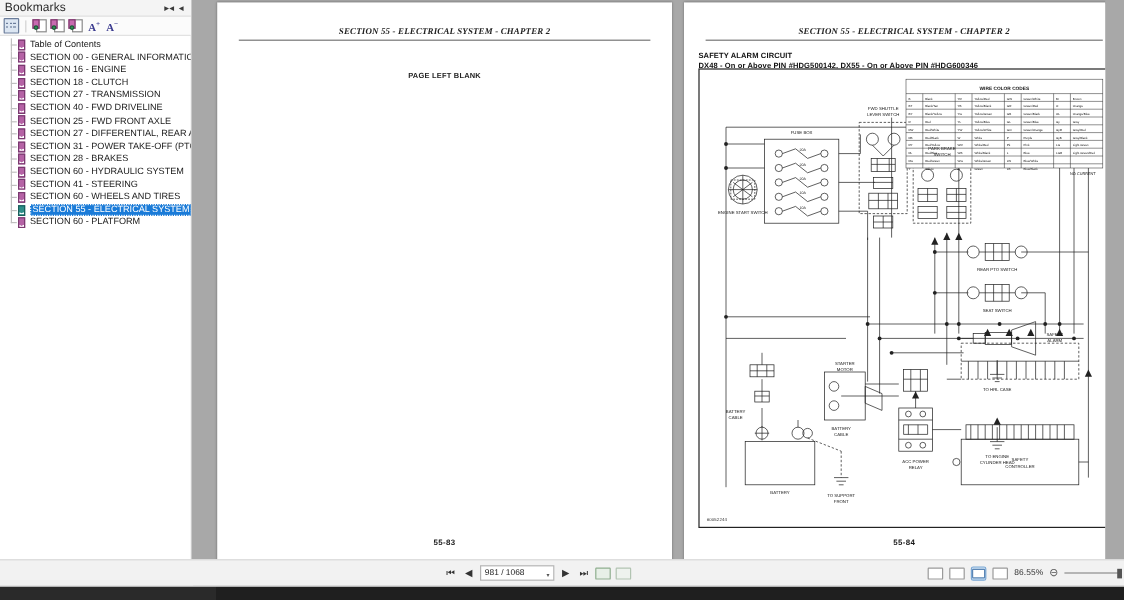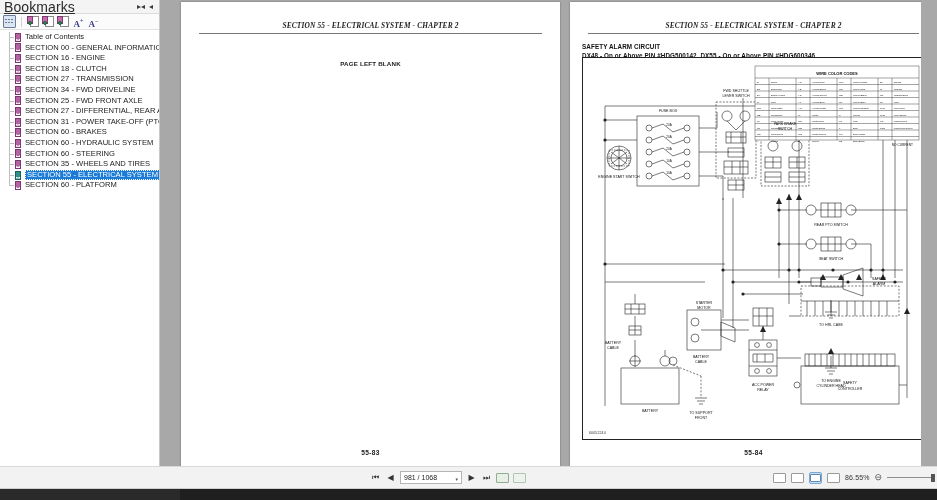--- a/index.html
+++ b/index.html
@@ -13,21 +13,21 @@
   
   #bookmarks-panel {
     position: absolute; left: 0; top: 0; width: 160px; height: 478px;
     background: #ffffff; border-right: 1px solid #c9c9c9;
     display: flex; flex-direction: column;
   }
   #bm-header {
     height: 14px; background: #f4f4f4; border-bottom: 1px solid #dcdcdc;
     display: flex; align-items: center; padding: 0 4px; flex: 0 0 auto;
   }
-  #bm-header .title { font-size: 14px; color: #2b2b2b; letter-spacing: .1px; text-decoration: underline; }
+  #bm-header .title { font-size: 10px; color: #2b2b2b; letter-spacing: .1px; }
   #bm-header .spacer { flex: 1; }
   #bm-header .hdr-btn { font-size: 8px; color: #3a3a3a; padding: 0 2px; cursor: default; line-height: 1; }
 
   #bm-toolbar {
     height: 16px; background: #fbfbfb; border-bottom: 1px solid #e2e2e2;
     display: flex; align-items: center; gap: 2px; padding: 0 3px; flex: 0 0 auto;
   }
   .tb-ico { width: 13px; height: 13px; position: relative; cursor: default; display:inline-block; }
   .tb-sep { width: 1px; height: 10px; background: #d2d2d2; margin: 0 3px; }
 
@@ -237,56 +237,56 @@
           <span class="blabel">SECTION 18 - CLUTCH</span>
         </div>
         <div class="bm-row">
           <span class="tw"></span>
           <span class="bicon"></span>
           <span class="blabel">SECTION 27 - TRANSMISSION</span>
         </div>
         <div class="bm-row">
           <span class="tw"></span>
           <span class="bicon"></span>
-          <span class="blabel">SECTION 34 - FWD DRIVELINE</span>
+          <span class="blabel">SECTION 40 - FWD DRIVELINE</span>
         </div>
         <div class="bm-row">
           <span class="tw"></span>
           <span class="bicon"></span>
           <span class="blabel">SECTION 25 - FWD FRONT AXLE</span>
         </div>
         <div class="bm-row">
           <span class="tw"></span>
           <span class="bicon"></span>
           <span class="blabel">SECTION 27 - DIFFERENTIAL, REAR AXLE</span>
         </div>
         <div class="bm-row">
           <span class="tw"></span>
           <span class="bicon"></span>
           <span class="blabel">SECTION 31 - POWER TAKE-OFF (PTO)</span>
         </div>
         <div class="bm-row">
           <span class="tw"></span>
           <span class="bicon"></span>
-          <span class="blabel">SECTION 60 - BRAKES</span>
+          <span class="blabel">SECTION 28 - BRAKES</span>
         </div>
         <div class="bm-row">
           <span class="tw"></span>
           <span class="bicon"></span>
           <span class="blabel">SECTION 60 - HYDRAULIC SYSTEM</span>
         </div>
         <div class="bm-row">
           <span class="tw"></span>
           <span class="bicon"></span>
-          <span class="blabel">SECTION 60 - STEERING</span>
-        </div>
-        <div class="bm-row">
-          <span class="tw"></span>
-          <span class="bicon"></span>
-          <span class="blabel">SECTION 35 - WHEELS AND TIRES</span>
+          <span class="blabel">SECTION 41 - STEERING</span>
+        </div>
+        <div class="bm-row">
+          <span class="tw"></span>
+          <span class="bicon"></span>
+          <span class="blabel">SECTION 60 - WHEELS AND TIRES</span>
         </div>
         <div class="bm-row selected">
           <span class="tw"></span>
           <span class="bicon"></span>
           <span class="blabel">SECTION 55 - ELECTRICAL SYSTEM</span>
         </div>
         <div class="bm-row last">
           <span class="tw"></span>
           <span class="bicon"></span>
           <span class="blabel">SECTION 60 - PLATFORM</span>

